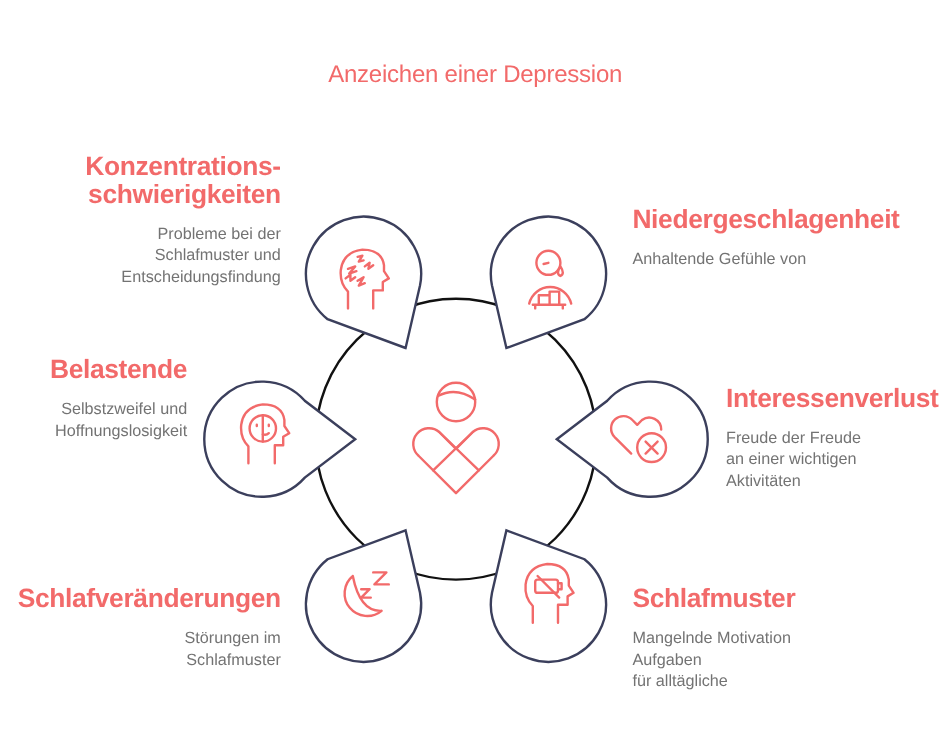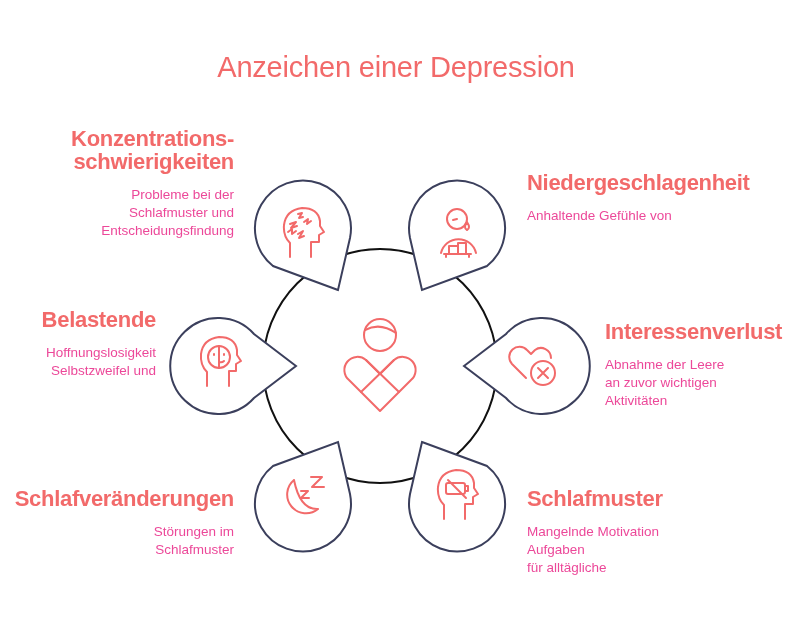--- a/index.html
+++ b/index.html
@@ -1,22 +1,22 @@
 <!DOCTYPE html>
 <html><head>
 <meta charset="utf-8">
 <style>
   html, body { margin: 0; padding: 0; background: #ffffff; }
   body { width: 792px; height: 625px; position: relative; overflow: hidden;
          font-family: "Liberation Sans", "DejaVu Sans", sans-serif; }
   .title { position: absolute; left: 0; width: 792px; top: 51px; text-align: center;
-           font-size: 29px; color: #f26a6a; letter-spacing: -0.2px; }
+           font-size: 20px; color: #f26a6a; letter-spacing: -0.2px; }
   .label { position: absolute; }
   .label .head { color: #f26a6a; font-size: 22px; font-weight: bold; line-height: 23px; letter-spacing: -0.3px; }
-  .label .desc { color: #ec4899; font-size: 13.5px; line-height: 18px; margin-top: 13px; }
+  .label .desc { color: #737373; font-size: 13.5px; line-height: 18px; margin-top: 13px; }
   .left { text-align: right; }
   .right { text-align: left; }
   svg.diagram { position: absolute; left: 0; top: 0; }
 </style>
 </head>
 <body>
 
 <div class="title">Anzeichen einer Depression</div>
 
 <svg class="diagram" width="792" height="625" viewBox="0 0 792 625">
@@ -109,37 +109,37 @@
 
 <div class="label right" style="left:527px; top:151px;margin-top:20px;">
   <div class="head">
     <div>Niedergeschlagenheit</div>
   </div>
   <div class="desc">
     <div>Anhaltende Gefühle von</div>
   </div>
 </div>
 
-<div class="label left" style="right:636px; top:296px;margin-top:12px;">
+<div class="label left" style="right:636px; top:296px;">
   <div class="head">
     <div>Belastende</div>
   </div>
   <div class="desc">
+    <div>Selbstzweifel und</div>
     <div>Hoffnungslosigkeit</div>
-    <div>Selbstzweifel und</div>
   </div>
 </div>
 
 <div class="label right" style="left:605px; top:320px;">
   <div class="head">
     <div>Interessenverlust</div>
   </div>
   <div class="desc">
-    <div>Abnahme der Leere</div>
-    <div>an zuvor wichtigen</div>
+    <div>Freude der Freude</div>
+    <div>an einer wichtigen</div>
     <div>Aktivitäten</div>
   </div>
 </div>
 
 <div class="label left" style="right:558px; top:487px;">
   <div class="head">
     <div>Schlafveränderungen</div>
   </div>
   <div class="desc">
     <div>Störungen im</div>

